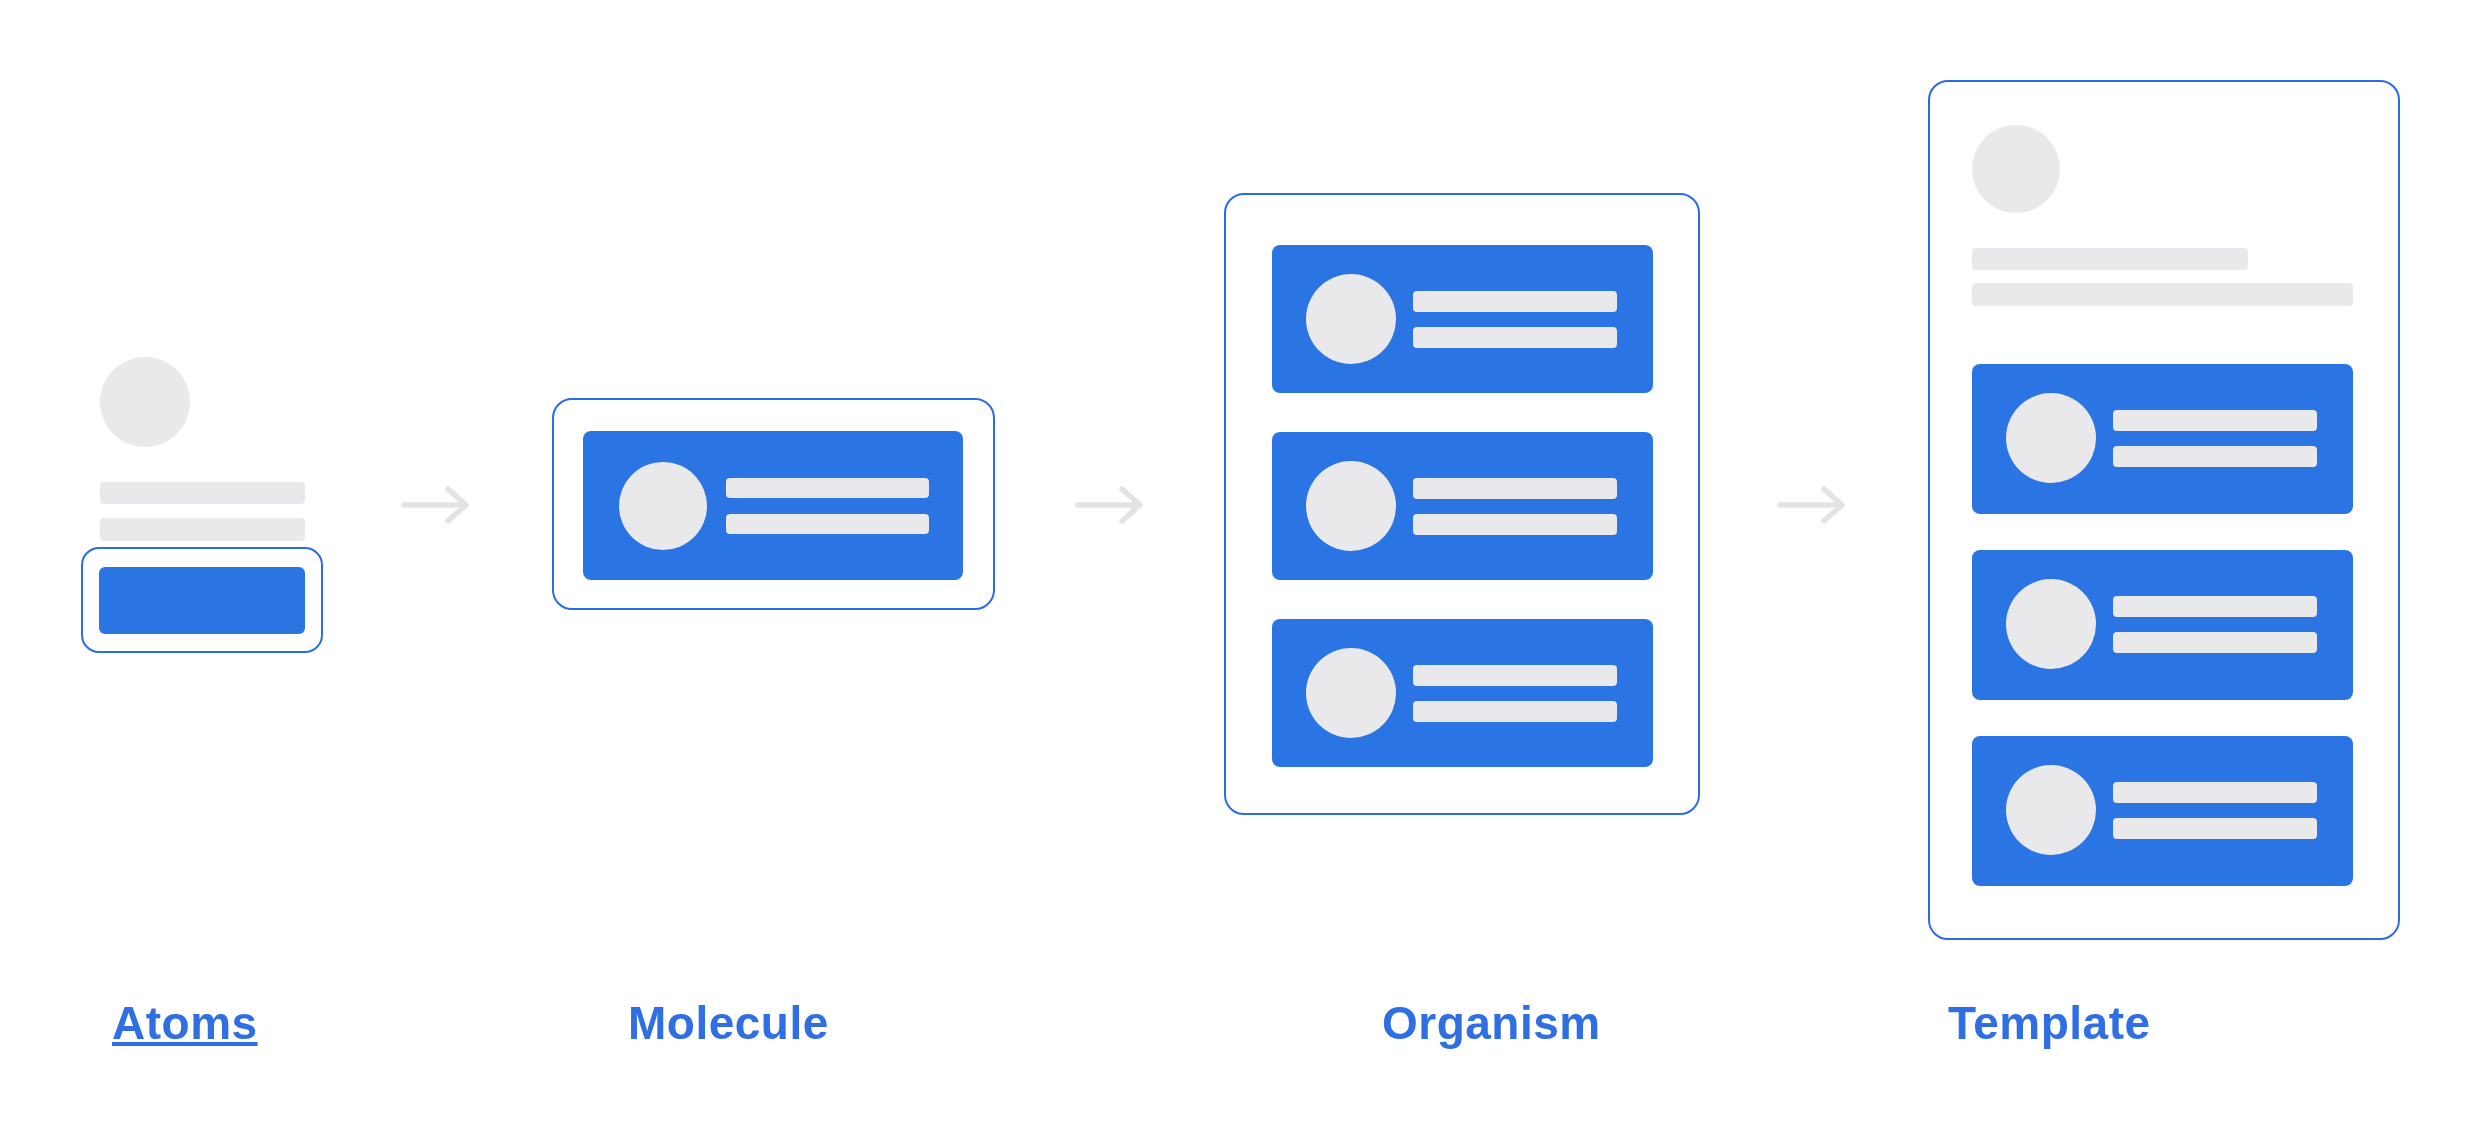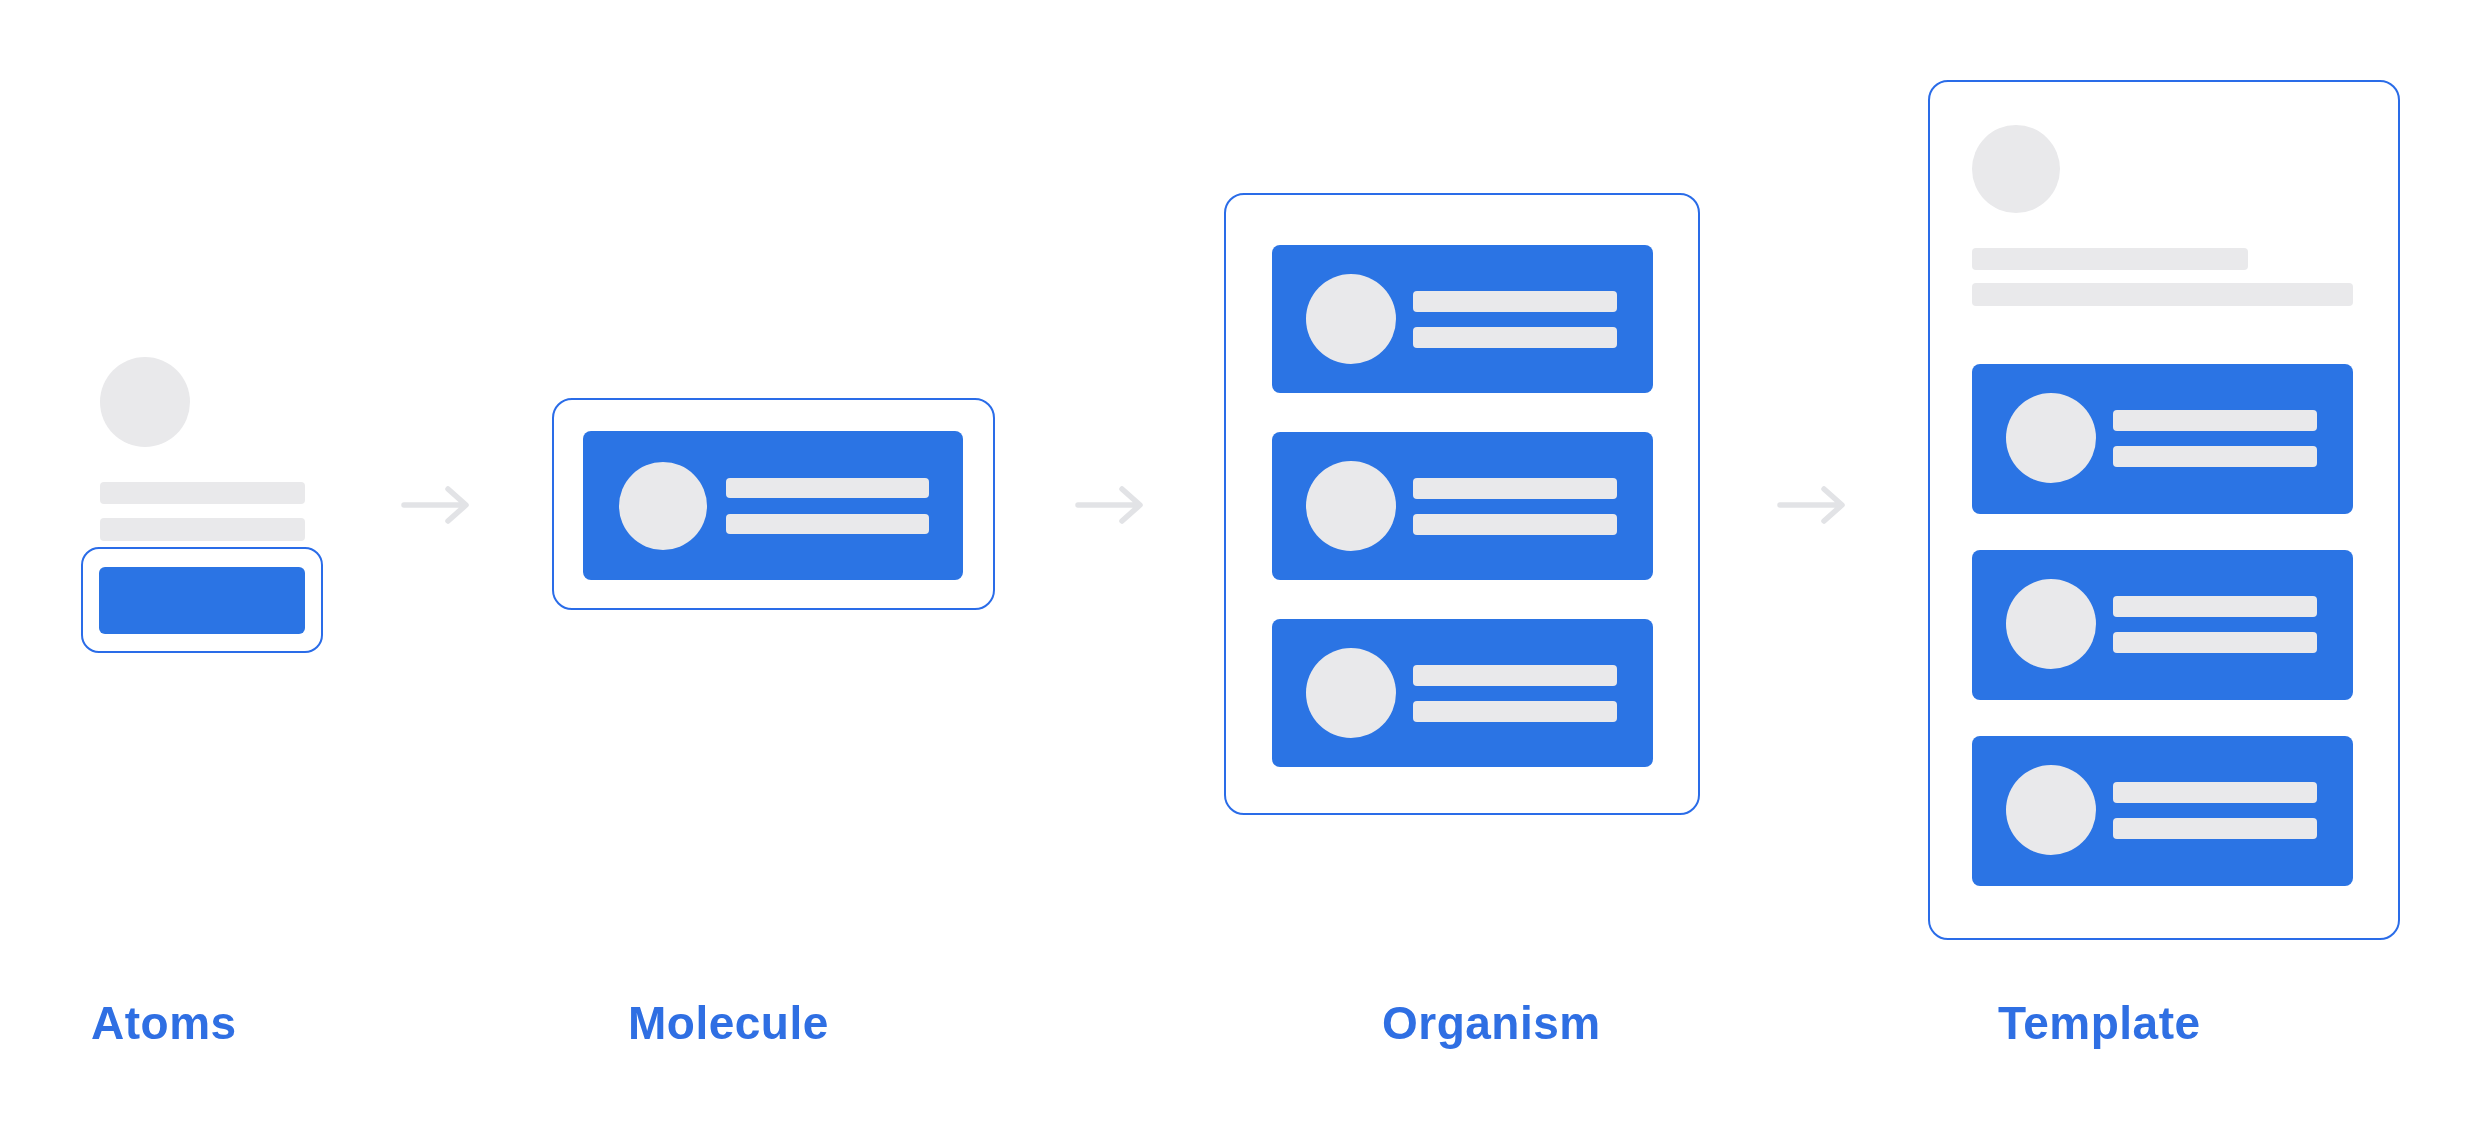--- a/index.html
+++ b/index.html
@@ -94,18 +94,18 @@
       <div class="abs shape bar card-bar b2"></div>
     </div>
 
     <div class="abs card" style="left:1972px;top:736px;width:381px;height:150px;">
       <div class="abs shape circle card-circle"></div>
       <div class="abs shape bar card-bar b1"></div>
       <div class="abs shape bar card-bar b2"></div>
     </div>
   </div>
 
-  <div class="stage-label" style="left:91px;">Atoms</div>
+  <div class="stage-label" style="left:112px;text-decoration:underline;">Atoms</div>
   <div class="stage-label" style="left:628px;">Molecule</div>
   <div class="stage-label" style="left:1382px;">Organism</div>
-  <div class="stage-label" style="left:1998px;">Template</div>
+  <div class="stage-label" style="left:1948px;">Template</div>
 
 </div>
 
 </body></html>

